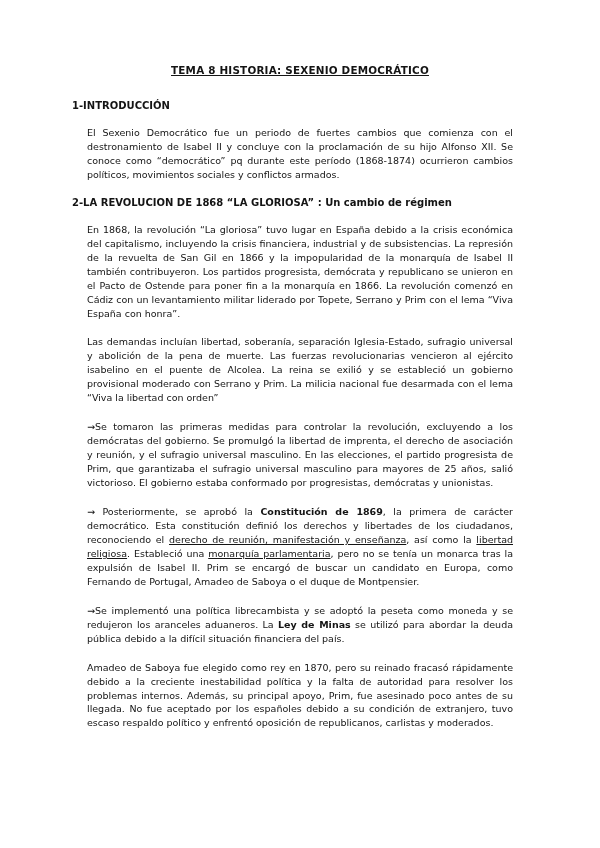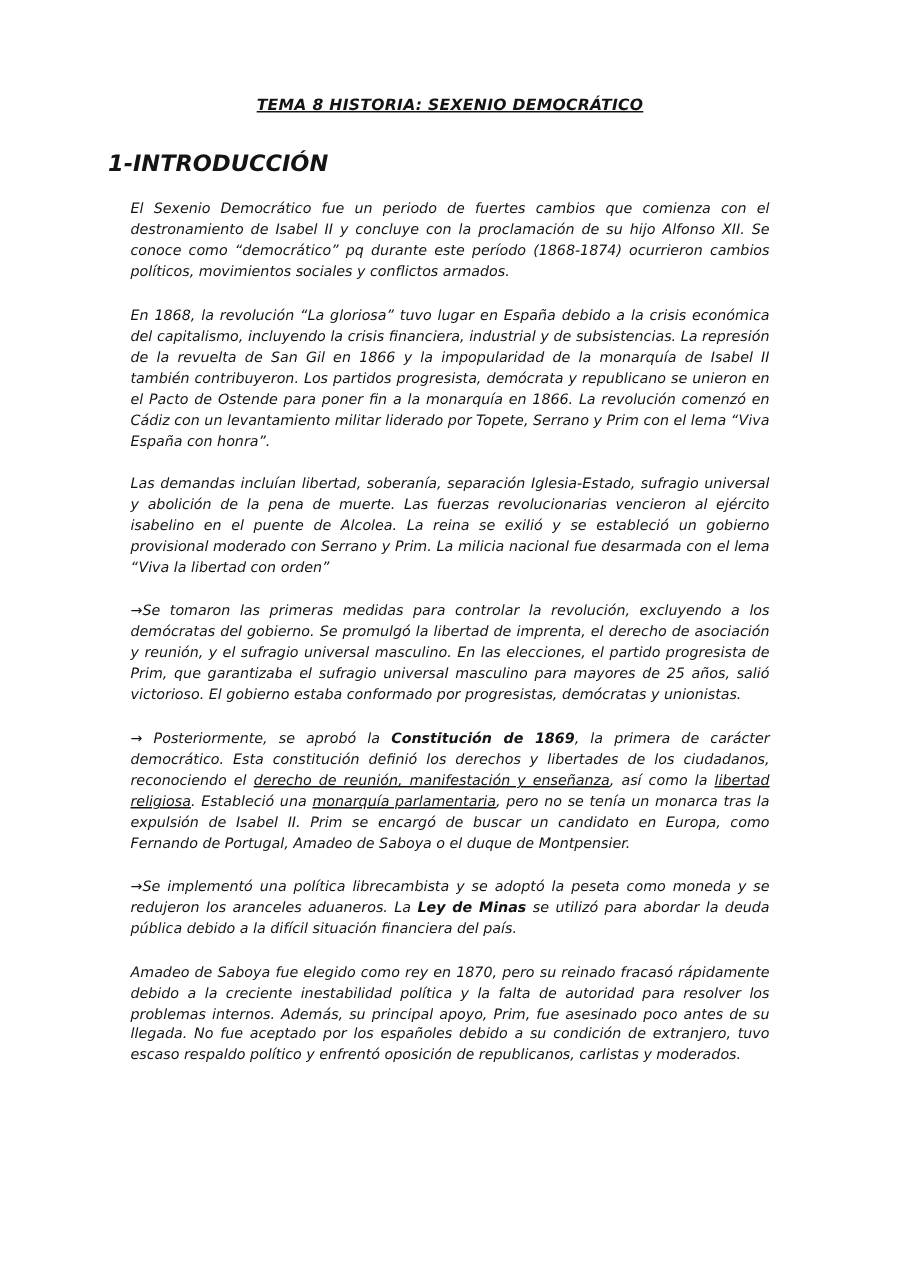--- a/index.html
+++ b/index.html
@@ -11,32 +11,31 @@
     width: 600px;
     height: 848px;
     margin: 0 auto;
     background: #ffffff;
     box-sizing: border-box;
     padding: 64px 72px 40px 72px;
     font-family: "DejaVu Sans", "Liberation Sans", sans-serif;
     font-size: 9.5px;
     color: #141414;
     overflow: hidden;
-    font-style: italic;
   }
   .doc-title {
     font-size: 10.4px;
     font-weight: bold;
     text-align: center;
     text-decoration: underline;
     margin: 0 0 24px 0;
     letter-spacing: 0.2px;
   }
   .sec-heading {
-    font-size: 15px;
+    font-size: 10px;
     font-weight: bold;
     margin: 14px 0 5px 0;
   }
   .doc-section:first-child .sec-heading {
     margin-top: 0;
   }
   .para {
     margin: 15px;
     text-align: justify;
     line-height: 1.47;
@@ -48,20 +47,21 @@
 <body>
 
 <div class="page">
   <h1 class="doc-title">TEMA 8 HISTORIA: SEXENIO DEMOCRÁTICO</h1>
   <div id="doc-body">
       <section class="doc-section">
         <h2 class="sec-heading">1-INTRODUCCIÓN</h2>
         <p class="para"><span>El Sexenio Democrático fue un periodo de fuertes cambios que comienza con el destronamiento de Isabel II y concluye con la proclamación de su hijo Alfonso XII. Se conoce como “democrático” pq durante este período (1868-1874) ocurrieron cambios políticos, movimientos sociales y conflictos armados.</span></p>
       </section>
       <section class="doc-section">
+        <h2 class="sec-heading">2-LA REVOLUCION DE 1868 “LA GLORIOSA” : Un cambio de régimen</h2>
         <p class="para"><span>En 1868, la revolución “La gloriosa” tuvo lugar en España debido a la crisis económica del capitalismo, incluyendo la crisis financiera, industrial y de subsistencias. La represión de la revuelta de San Gil en 1866 y la impopularidad de la monarquía de Isabel II también contribuyeron. Los partidos progresista, demócrata y republicano se unieron en el Pacto de Ostende para poner fin a la monarquía en 1866. La revolución comenzó en Cádiz con un levantamiento militar liderado por Topete, Serrano y Prim con el lema “Viva España con honra”.</span></p>
         <p class="para"><span>Las demandas incluían libertad, soberanía, separación Iglesia-Estado, sufragio universal y abolición de la pena de muerte. Las fuerzas revolucionarias vencieron al ejército isabelino en el puente de Alcolea. La reina se exilió y se estableció un gobierno provisional moderado con Serrano y Prim. La milicia nacional fue desarmada con el lema “Viva la libertad con orden”</span></p>
       </section>
       <section class="doc-section">
         <p class="para"><span>→Se tomaron las primeras medidas para controlar la revolución, excluyendo a los demócratas del gobierno. Se promulgó la libertad de imprenta, el derecho de asociación y reunión, y el sufragio universal masculino. En las elecciones, el partido progresista de Prim, que garantizaba el sufragio universal masculino para mayores de 25 años, salió victorioso. El gobierno estaba conformado por progresistas, demócratas y unionistas.</span></p>
         <p class="para"><span>→ Posteriormente, se aprobó la </span><span class="b">Constitución de 1869</span><span>, la primera de carácter democrático. Esta constitución definió los derechos y libertades de los ciudadanos, reconociendo el </span><span class="u">derecho de reunión, manifestación y enseñanza</span><span>, así como la </span><span class="u">libertad religiosa</span><span>. Estableció una </span><span class="u">monarquía parlamentaria</span><span>, pero no se tenía un monarca tras la expulsión de Isabel II. Prim se encargó de buscar un candidato en Europa, como Fernando de Portugal, Amadeo de Saboya o el duque de Montpensier.</span></p>
         <p class="para"><span>→Se implementó una política librecambista y se adoptó la peseta como moneda y se redujeron los aranceles aduaneros. La </span><span class="b">Ley de Minas</span><span> se utilizó para abordar la deuda pública debido a la difícil situación financiera del país.</span></p>
       </section>
       <section class="doc-section">
         <p class="para"><span>Amadeo de Saboya fue elegido como rey en 1870, pero su reinado fracasó rápidamente debido a la creciente inestabilidad política y la falta de autoridad para resolver los problemas internos. Además, su principal apoyo, Prim, fue asesinado poco antes de su llegada. No fue aceptado por los españoles debido a su condición de extranjero, tuvo escaso respaldo político y enfrentó oposición de republicanos, carlistas y moderados.</span></p>

